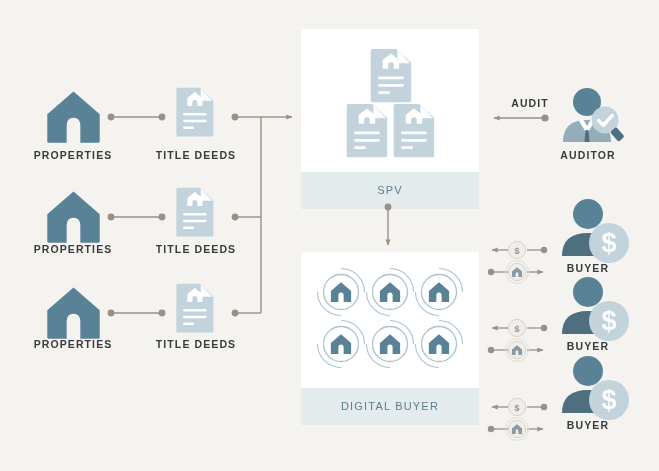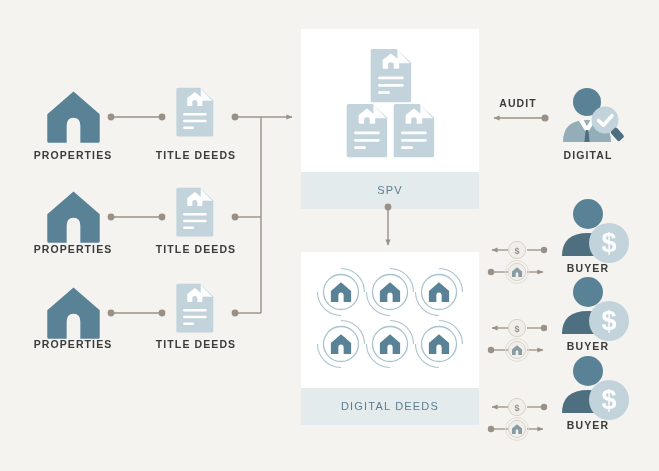--- a/index.html
+++ b/index.html
@@ -44,20 +44,21 @@
   }
   .flow-label {
     position: absolute;
     font-family: "Liberation Sans", sans-serif;
     font-size: 10.5px;
     font-weight: bold;
     letter-spacing: 1.1px;
     color: #3b3b3b;
     white-space: nowrap;
     transform: translateX(-50%);
+    margin-left: 12px;
   }
 </style>
 </head>
 <body>
 
 <div id="diagram">
 
   <svg id="art" width="659" height="471" viewBox="0 0 659 471" style="position:absolute;left:0;top:0;">
     <defs>
 
@@ -337,22 +338,22 @@
   <div class="label" style="left:73px;  top:149px;">PROPERTIES</div>
   <div class="label" style="left:196px; top:149px;">TITLE DEEDS</div>
 
   <div class="label" style="left:73px;  top:243px;">PROPERTIES</div>
   <div class="label" style="left:196px; top:243px;">TITLE DEEDS</div>
 
   <div class="label" style="left:73px;  top:338px;">PROPERTIES</div>
   <div class="label" style="left:196px; top:338px;">TITLE DEEDS</div>
 
   <div class="panel-label" style="left:390px; top:184px;">SPV</div>
-  <div class="panel-label" style="left:390px; top:400px;">DIGITAL DEEDS</div>
+  <div class="panel-label" style="left:390px; top:400px;">DIGITAL BUYER</div>
 
   <div class="flow-label" style="left:518px; top:97px;">AUDIT</div>
-  <div class="label" style="left:588px; top:149px;">DIGITAL</div>
+  <div class="label" style="left:588px; top:149px;">AUDITOR</div>
 
   <div class="label" style="left:588px; top:262px;">BUYER</div>
   <div class="label" style="left:588px; top:340px;">BUYER</div>
   <div class="label" style="left:588px; top:419px;">BUYER</div>
 
 </div>
 
 </body></html>

